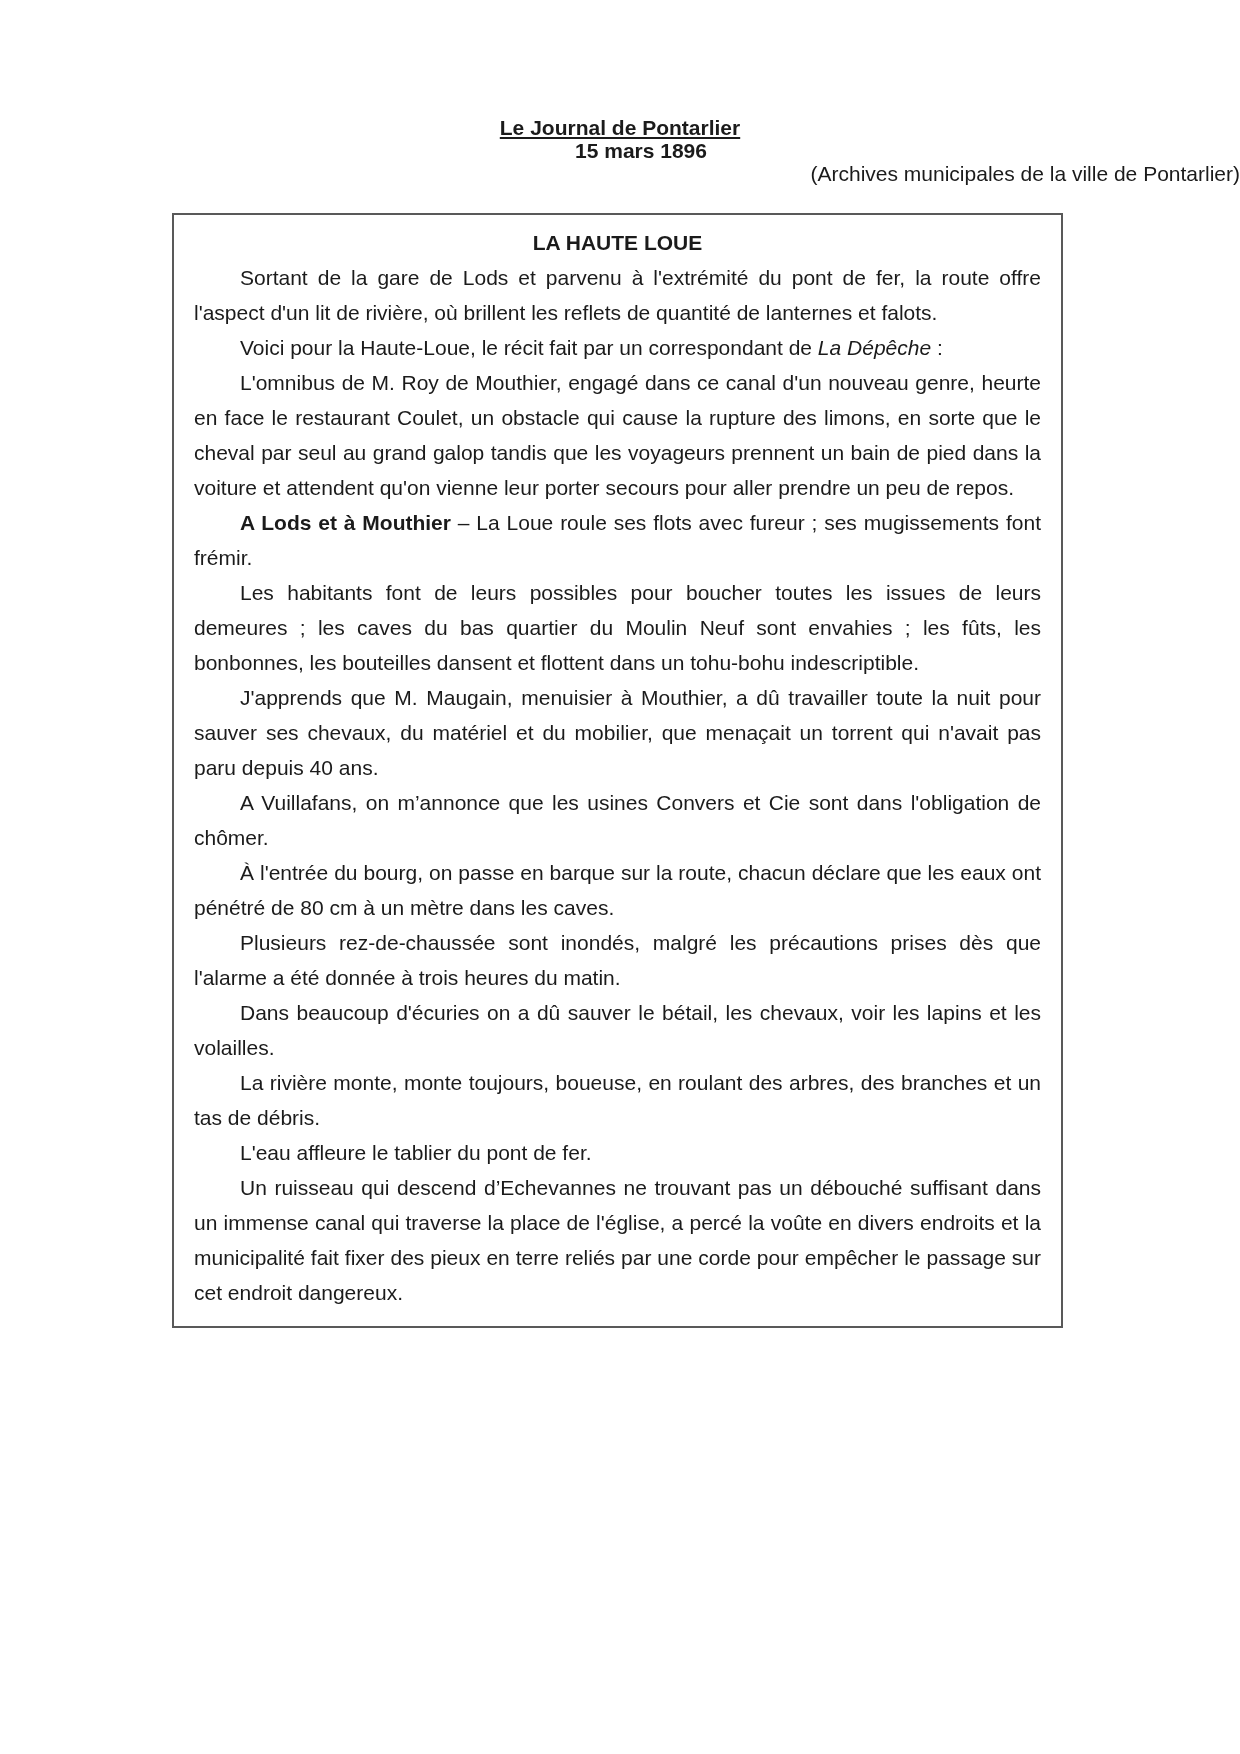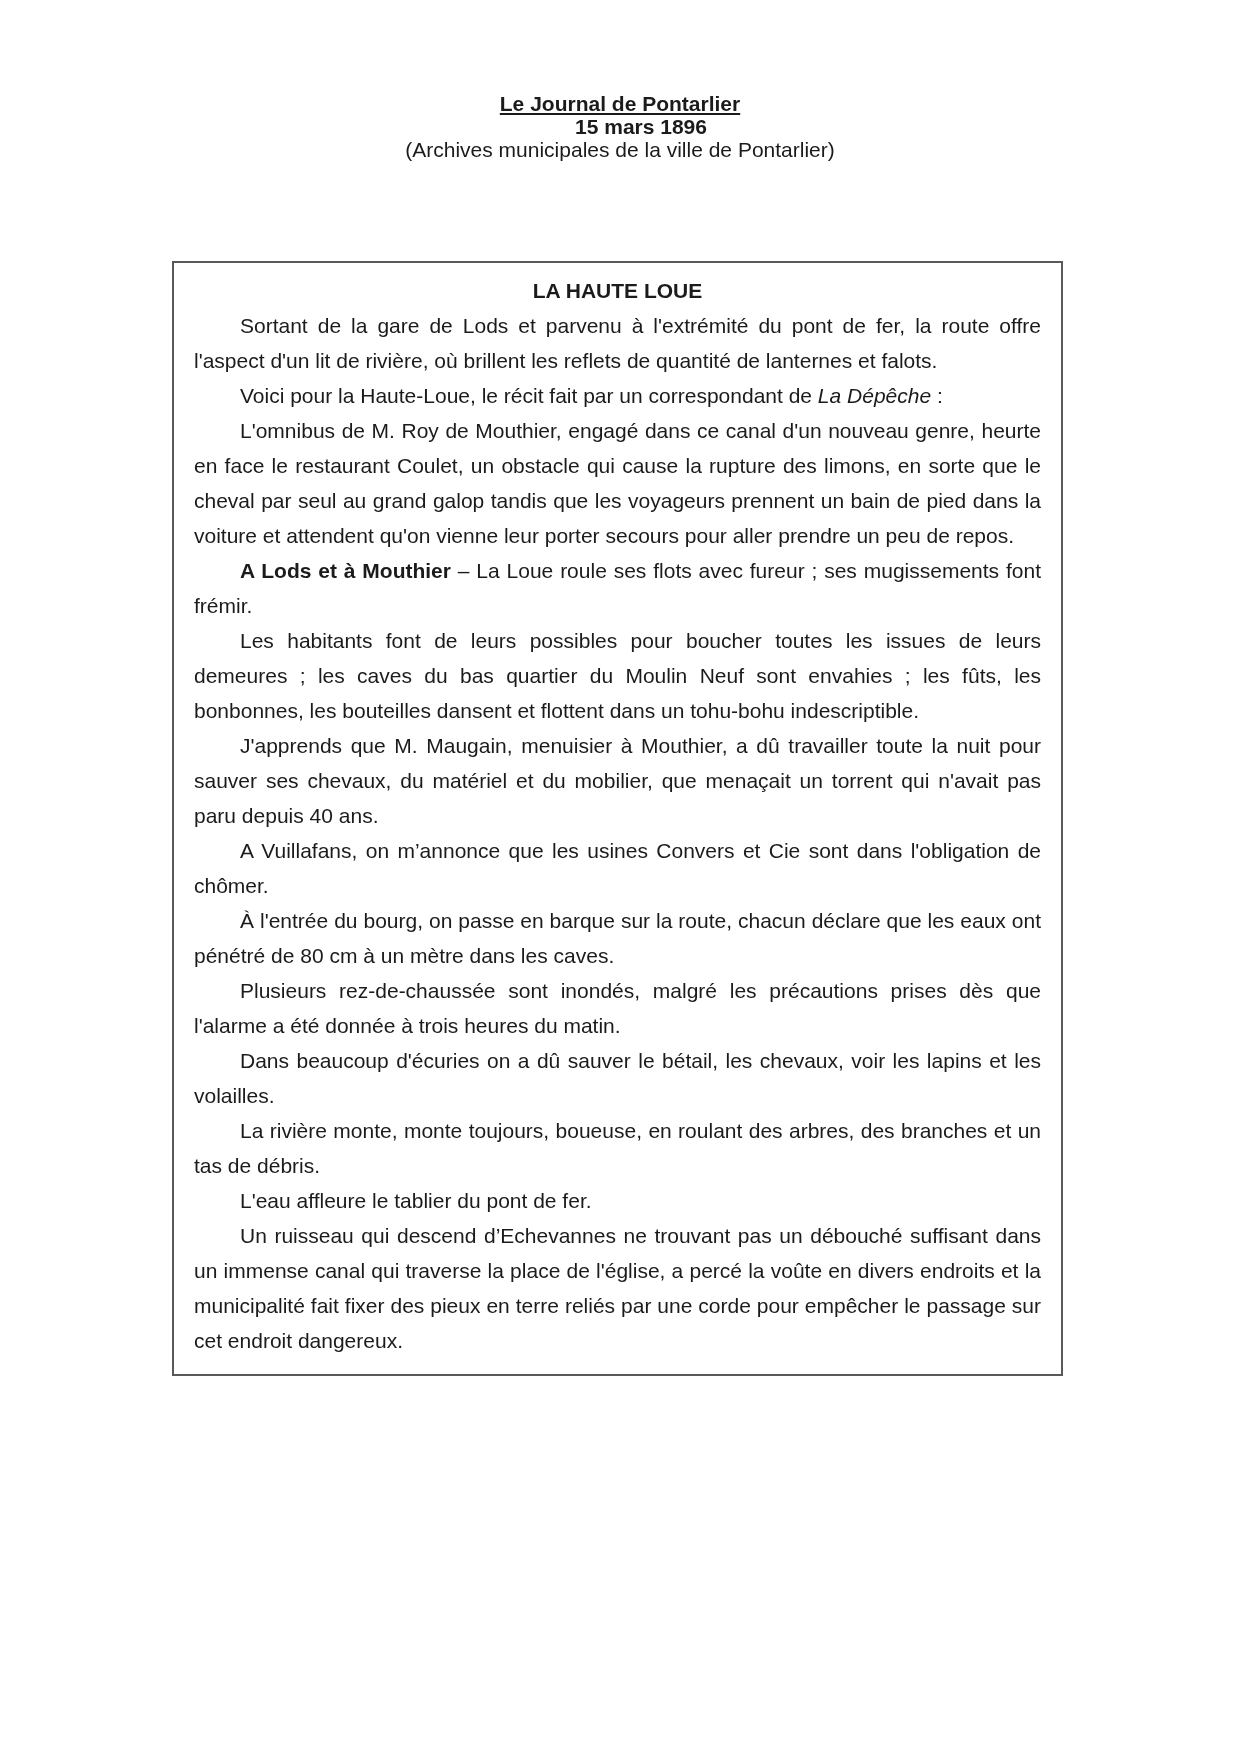--- a/index.html
+++ b/index.html
@@ -9,39 +9,40 @@
   }
   body {
     width: 1240px;
     height: 1754px;
     font-family: "Liberation Sans", sans-serif;
     color: #1b1b1b;
     position: relative;
     overflow: hidden;
   }
   .doc-header {
-    padding-top: 92px;
+    padding-top: 116px;
     text-align: center;
     font-size: 21px;
     line-height: 23px;
   }
   .doc-header .title {
     font-weight: bold;
     text-decoration: underline;
   }
   .doc-header .date {
     font-weight: bold;
     margin-left: 42px;
   }
   .doc-header .source {
     font-weight: normal;
+    text-align: right;
   }
   .article-box {
     box-sizing: border-box;
-    margin: 100px 0 0 172px;
+    margin: 28px 0 0 172px;
     width: 891px;
     border: 2px solid #595959;
     padding: 10px 20px 16px 20px;
     background: #ffffff;
   }
   .article-title {
     text-align: center;
     font-weight: bold;
     font-size: 21px;
     line-height: 35px;

